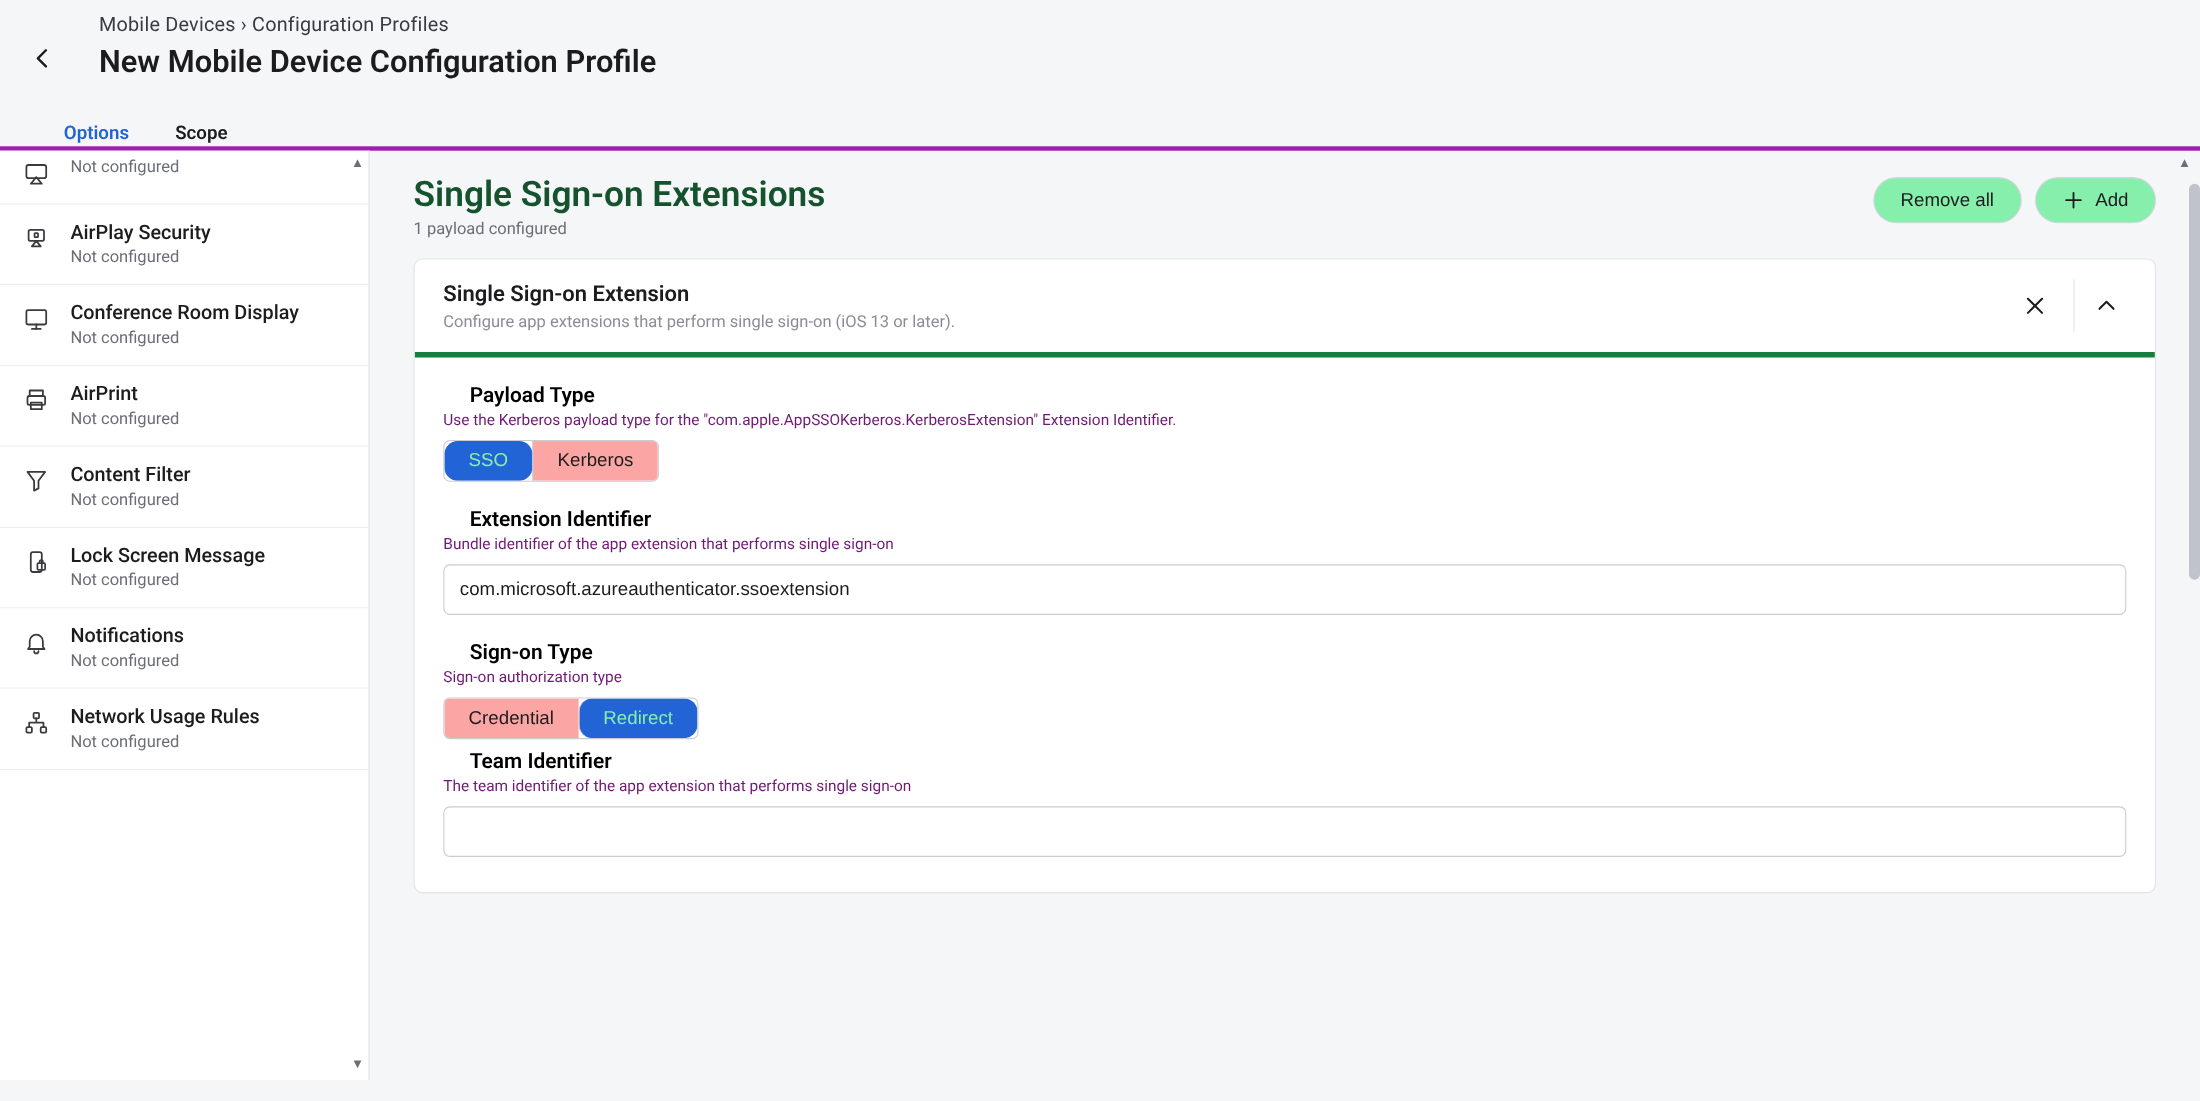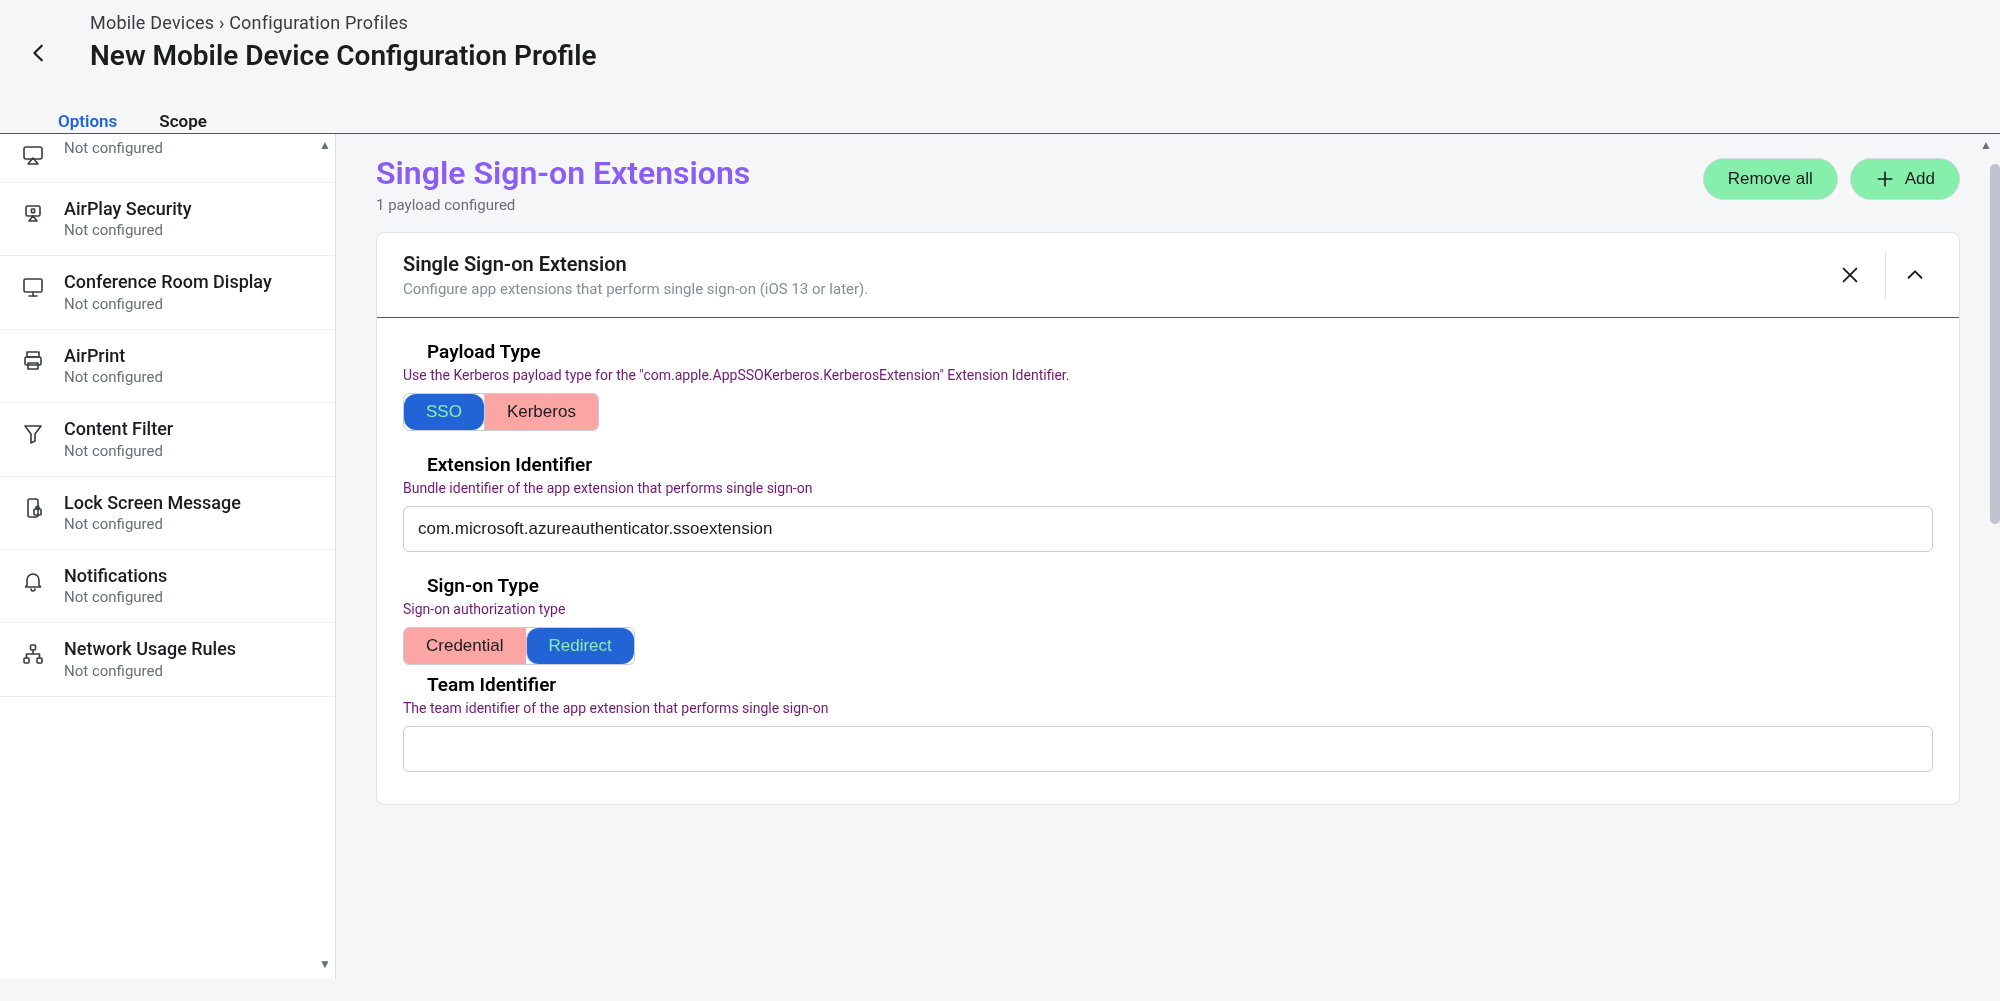--- a/index.html
+++ b/index.html
@@ -6,21 +6,21 @@
   body {
     font-family: -apple-system, BlinkMacSystemFont, "Segoe UI", Roboto, Helvetica, Arial, sans-serif;
     background: #f5f6f8;
     color: #1c1c1e;
     overflow: hidden;
   }
 
   
   .header {
     background: #f5f6f8;
-    border-bottom: 1px solid #a21caf;
+    border-bottom: 4px solid #a21caf;
     padding: 0 24px 0 90px;
     position: relative;
   }
   .back-btn {
     position: absolute;
     left: 28px;
     top: 42px;
     font-size: 24px;
     color: #1c1c1e;
     cursor: pointer;
@@ -127,21 +127,21 @@
     display: flex;
     align-items: flex-start;
     justify-content: space-between;
     gap: 20px;
     margin-bottom: 18px;
   }
   .main-title-wrap {}
   .main-title {
     font-size: 32px;
     font-weight: 600;
-    color: #8b5cf6;
+    color: #14532d;
     line-height: 1.2;
   }
   .main-subtitle {
     font-size: 15px;
     color: #6b6e76;
     margin-top: 4px;
   }
   .main-actions {
     display: flex;
     gap: 12px;
@@ -167,21 +167,21 @@
     background: #fff;
     border: 1px solid #e1e3e9;
     border-radius: 8px;
     overflow: hidden;
   }
   .card-header {
     display: flex;
     align-items: center;
     justify-content: space-between;
     padding: 18px 26px;
-    border-bottom: 1px solid #15803d;
+    border-bottom: 5px solid #15803d;
     gap: 12px;
   }
   .card-header-text { flex: 1; }
   .card-title {
     font-size: 20px;
     font-weight: 600;
     color: #1c1c1e;
   }
   .card-desc {
     font-size: 15px;

